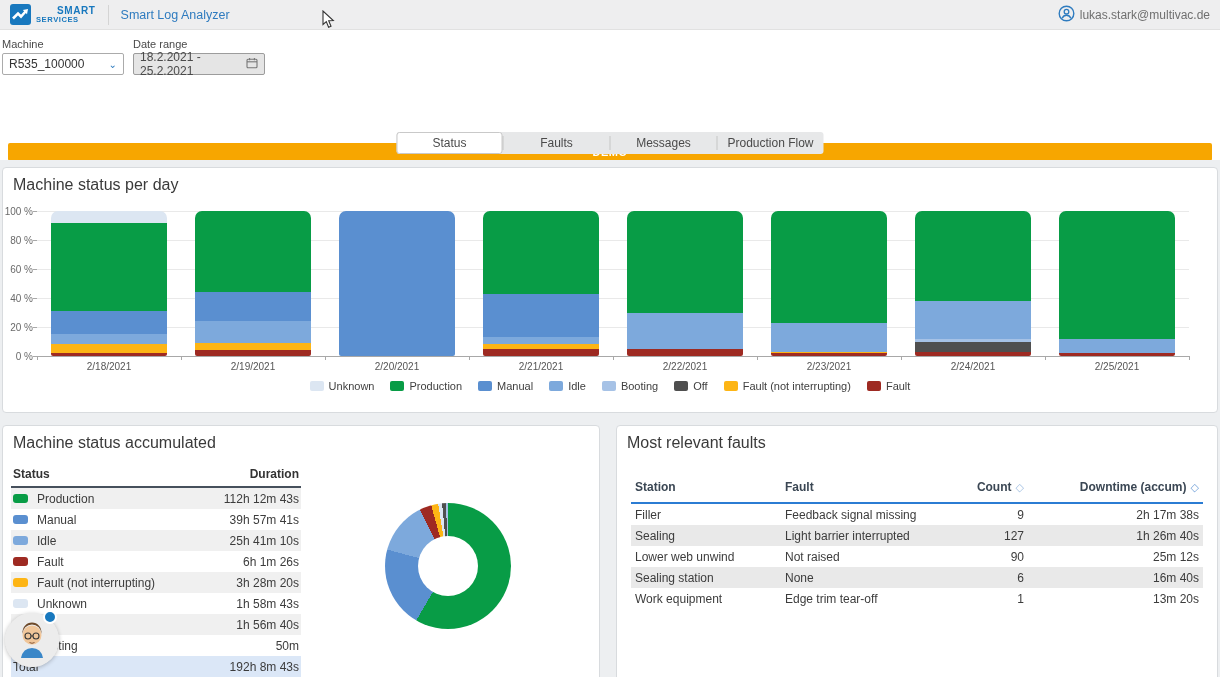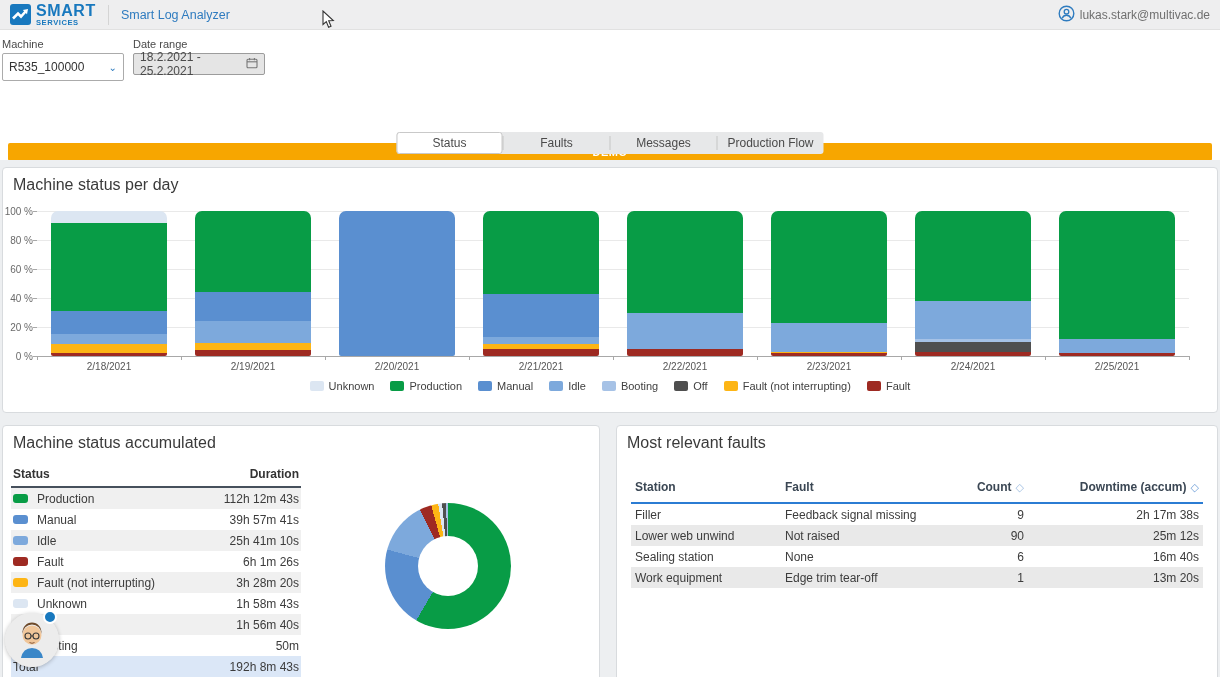--- a/index.html
+++ b/index.html
@@ -7,32 +7,32 @@
     width:1220px;height:677px;position:relative;overflow:hidden;
     font-family:"Liberation Sans",sans-serif;background:#ffffff;
     -webkit-font-smoothing:antialiased;
   }
   
   .topbar{position:absolute;top:0;left:0;right:0;height:30px;background:#eeeeef;
     border-bottom:1px solid #e1e1e1;display:flex;align-items:center;padding:0 10px;box-sizing:border-box;}
   .logo-wrap{display:flex;align-items:center;gap:5px;}
   .logo-mark{width:21px;height:21px;background:#1878be;border-radius:3px;flex:0 0 auto;}
   .logo-text{color:#1878be;font-weight:bold;line-height:1;}
-  .logo-text .l1{font-size:16px;letter-spacing:.6px;}
+  .logo-text .l1{font-size:10px;letter-spacing:.6px;margin-left:21px;}
   .logo-text .l2{font-size:7.6px;letter-spacing:.55px;}
   .top-divider{width:1px;height:20px;background:#d4d4d4;margin:0 12px;}
   .app-title{color:#2e7bbf;font-size:12.5px;}
   .user{margin-left:auto;display:flex;align-items:center;gap:5px;color:#6f6f6f;font-size:12px;cursor:default;}
   
   .filters{position:absolute;top:31px;left:0;right:0;height:60px;background:#fff;}
   .field{position:absolute;top:7px;}
   .f-machine{left:2px;}
   .f-date{left:133px;}
   .field .flabel{font-size:11px;color:#4a4a4a;display:block;margin-bottom:3px;}
-  .select{width:122px;height:28px;border:1px solid #ababab;border-radius:2px;background:#fff;
+  .select{width:122px;height:22px;border:1px solid #ababab;border-radius:2px;background:#fff;
     display:flex;align-items:center;padding:0 6px;font-size:12px;color:#333;box-sizing:border-box;}
   .select .chev{margin-left:auto;color:#2e7bbf;font-size:10px;}
   .datebox{width:132px;height:22px;background:#e5e5e5;border:1px solid #9c9c9c;border-radius:2px;
     display:flex;align-items:center;gap:6px;padding:8px 6px;font-size:12px;color:#4a4a4a;box-sizing:border-box;}
   .datebox .dval{flex:1;}
   
   .banner{position:absolute;top:97px;left:8px;right:8px;height:18px;border-radius:2px;color:#fff;
     font-weight:bold;font-size:11px;letter-spacing:.5px;display:flex;align-items:center;justify-content:center;margin-top:46px;}
   .tabs{position:absolute;top:132px;left:50%;transform:translateX(-50%);display:flex;background:#e7e8e9;
     border-radius:3px;height:22px;align-items:stretch;}
@@ -372,20 +372,26 @@
         <span class="num"><span>Downtime (accum)</span><span class="sort-ic active">◇</span></span>
       </div>
       <div id="faults-rows">
           <div class="fl-row">
             <span>Filler</span>
             <span>Feedback signal missing</span>
             <span class="num">9</span>
             <span class="num">2h 17m 38s</span>
           </div>
           <div class="fl-row">
+            <span>Sealing</span>
+            <span>Light barrier interrupted</span>
+            <span class="num">127</span>
+            <span class="num">1h 26m 40s</span>
+          </div>
+          <div class="fl-row">
             <span>Lower web unwind</span>
             <span>Not raised</span>
             <span class="num">90</span>
             <span class="num">25m 12s</span>
           </div>
           <div class="fl-row">
             <span>Sealing station</span>
             <span>None</span>
             <span class="num">6</span>
             <span class="num">16m 40s</span>

